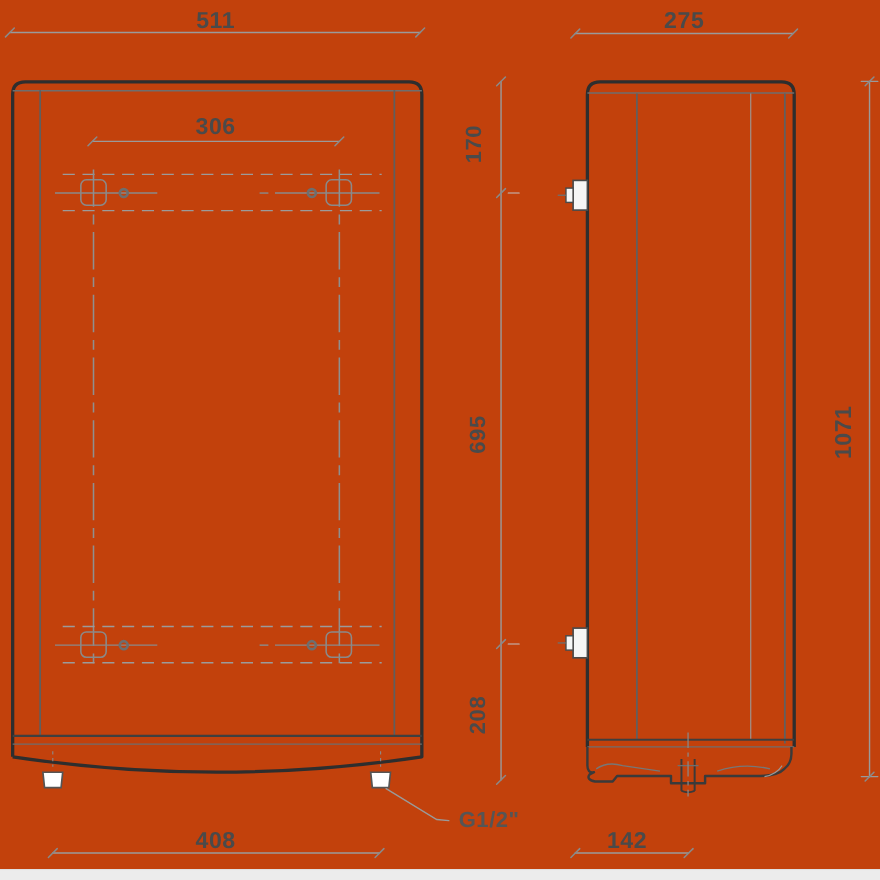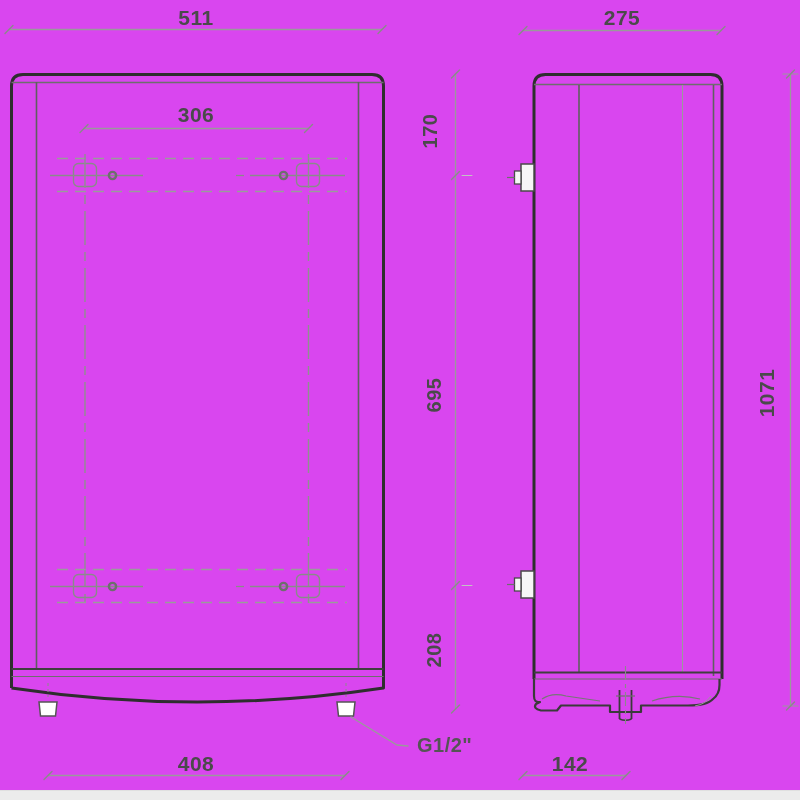--- a/index.html
+++ b/index.html
@@ -1,19 +1,19 @@
 <!DOCTYPE html>
 <html><head>
 <meta charset="utf-8">
 <style>
   html,body{margin:0;padding:0;background:#ffffff;}
   .canvas{
     position:relative;
     width:800px;height:800px;
-    background:#d946ef;
+    background:#c2410c;
     overflow:hidden;
     font-family:"Liberation Sans", sans-serif;
   }
   svg{display:block}
   text{
     font-family:"Liberation Sans", sans-serif;
     font-weight:700;
     fill:#4a4a4a;
     letter-spacing:0.5px;
   }

